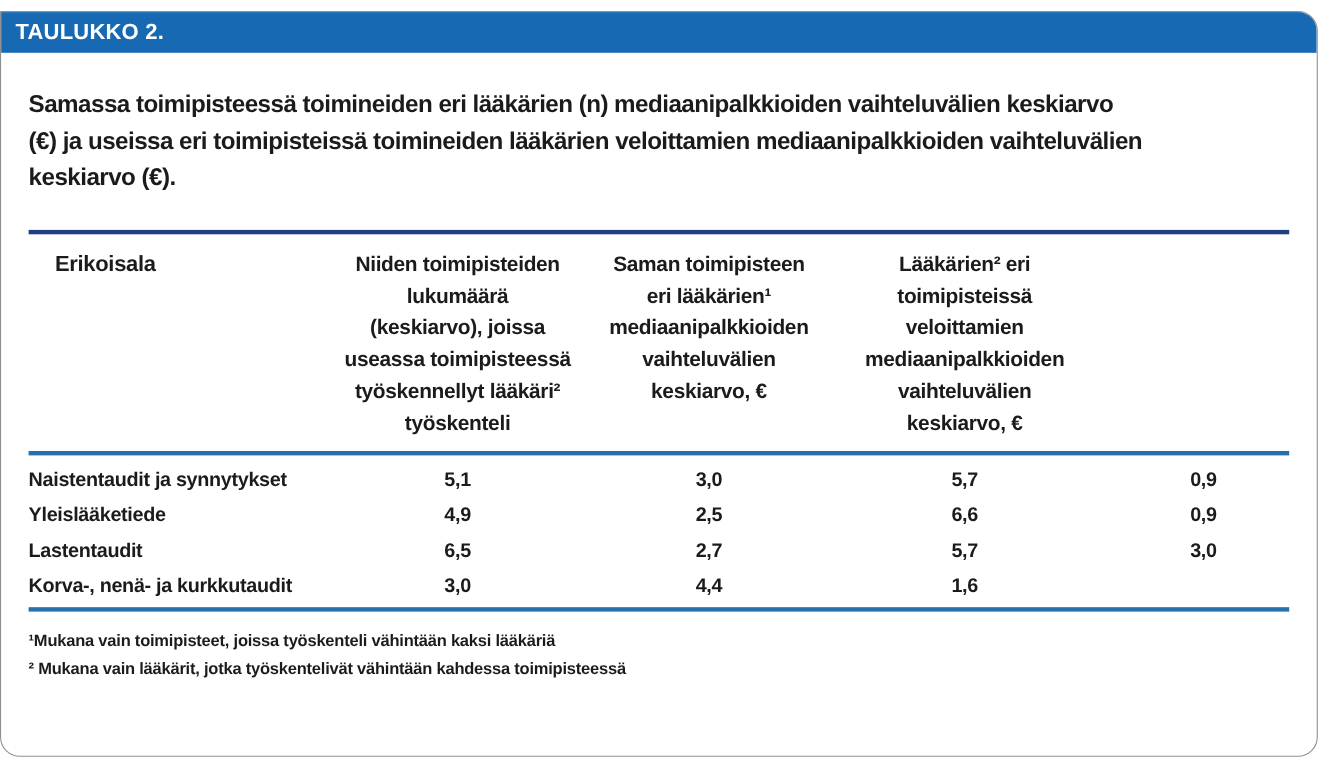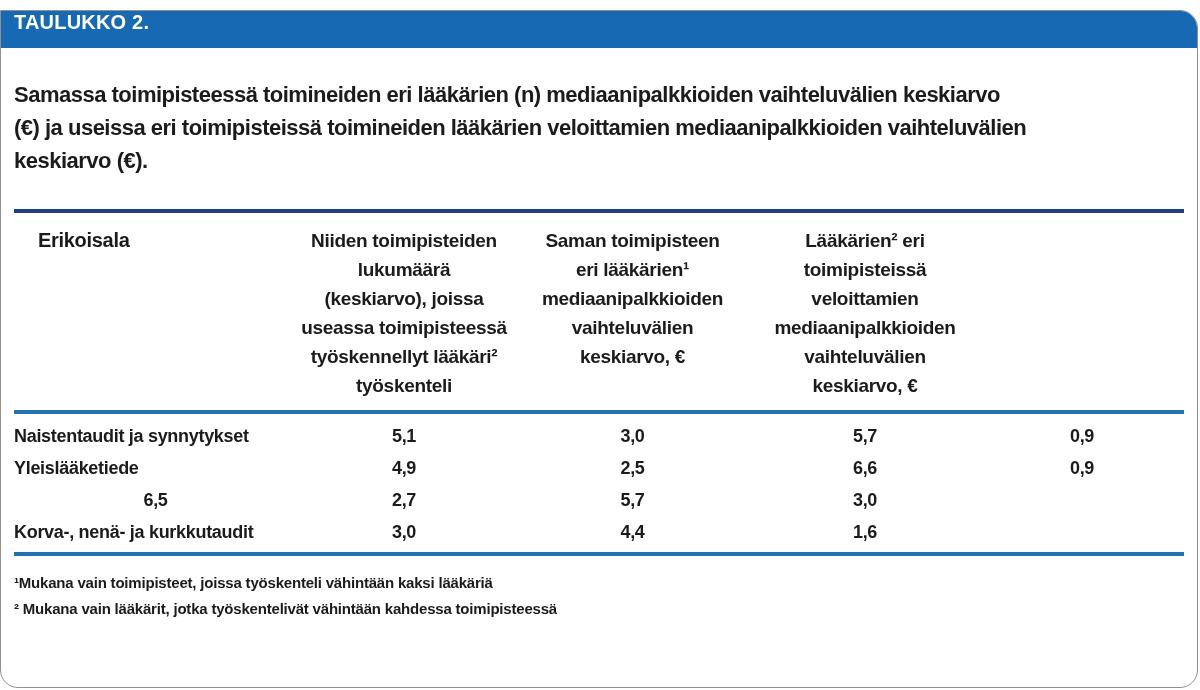--- a/index.html
+++ b/index.html
@@ -19,27 +19,27 @@
   }
   .card{
     position:absolute;left:0;top:10px;width:1198px;height:678px;
     border:1px solid var(--border-gray);
     border-radius:0 18px 18px 18px;
     background:#ffffff;
     overflow:hidden;
   }
   .title-bar{
     height:37px;background:var(--bar-blue);
-    display:flex;align-items:flex-start;
+    display:flex;align-items:center;
     padding-left:13px;
   }
   .title-bar span{
     color:#ffffff;font-size:20px;font-weight:bold;letter-spacing:0.2px;
   }
-  .content{padding:0 13px;}
+  .content{padding:0 25px;}
   .caption{
     margin-top:30px;
     font-size:22px;font-weight:bold;line-height:33px;letter-spacing:-0.5px;
     white-space:pre-line;
   }
   .rule{height:4px;width:100%;}
   .rule-navy{background:var(--rule-navy);margin-top:32px;}
   .rule-mid{background:var(--rule-blue);}
   .rule-bottom{background:var(--rule-blue);}
   .tr{
@@ -112,20 +112,21 @@
         <div class="td num">0,9</div>
       </div>
       <div class="tr">
         <div class="td">Yleislääketiede</div>
         <div class="td num">4,9</div>
         <div class="td num">2,5</div>
         <div class="td num">6,6</div>
         <div class="td num">0,9</div>
       </div>
       <div class="tr">
+        <div class="td">Lastentaudit</div>
         <div class="td num">6,5</div>
         <div class="td num">2,7</div>
         <div class="td num">5,7</div>
         <div class="td num">3,0</div>
       </div>
       <div class="tr">
         <div class="td">Korva-, nenä- ja kurkkutaudit</div>
         <div class="td num">3,0</div>
         <div class="td num">4,4</div>
         <div class="td num">1,6</div>

